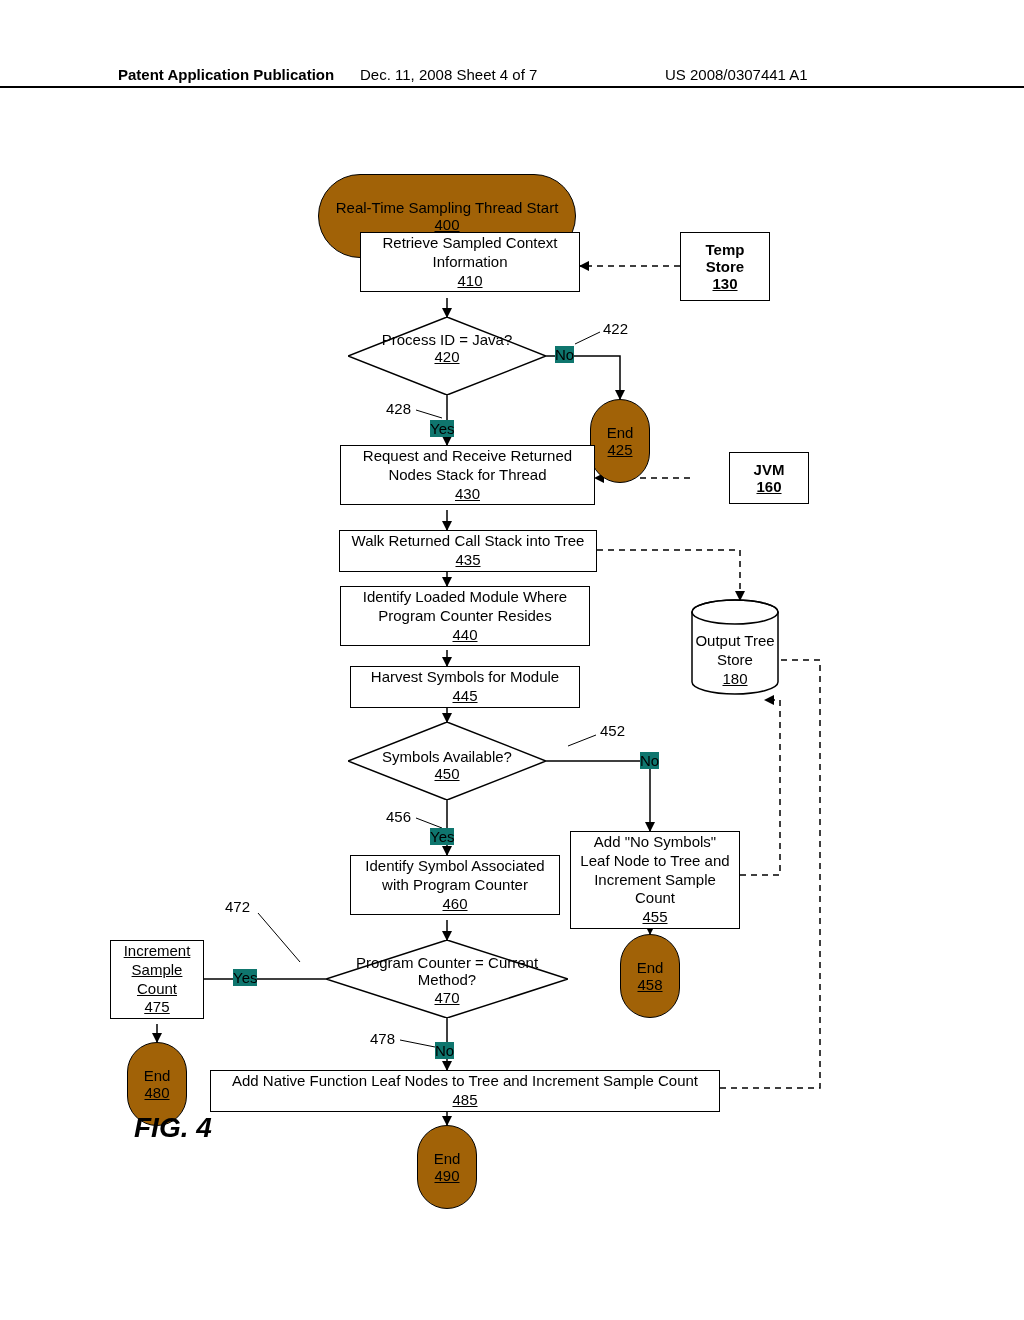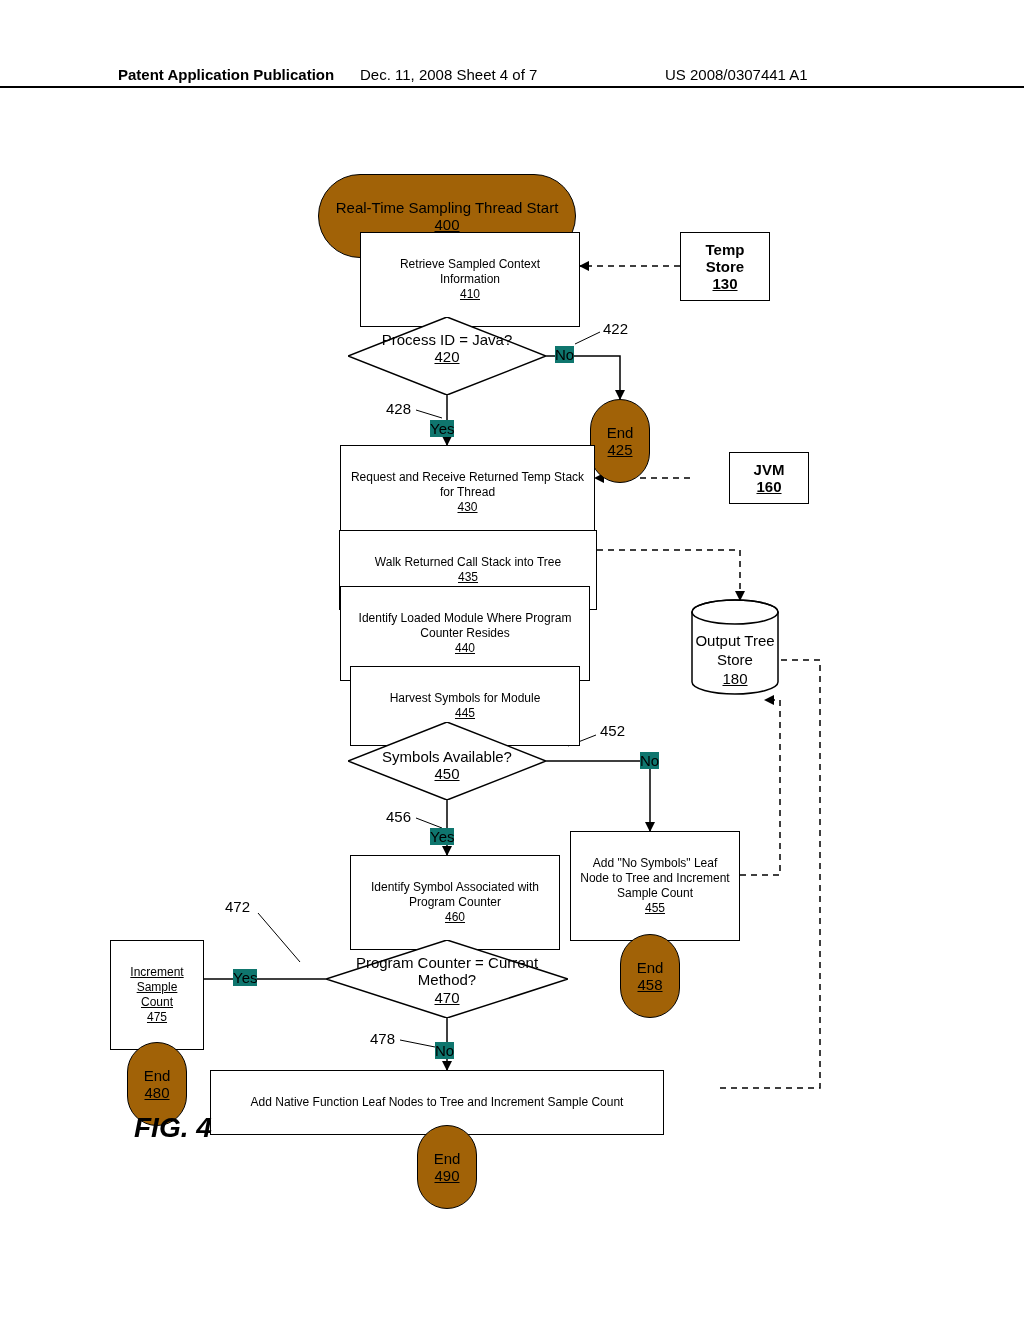--- a/index.html
+++ b/index.html
@@ -37,22 +37,22 @@
     border-radius: 999px;
     text-align: center;
     font-size: 15px;
     padding: 24px 14px;
     background: #a16207;
   }
   .proc {
     position: absolute;
     border: 1.5px solid #000;
     text-align: center;
-    font-size: 12px;
-    padding: 24px 8px;
+    font-size: 15px;
+    padding: 1px 8px;
     background: #fff;
     line-height: 1.25;
   }
   .store {
     position: absolute;
     border: 1.5px solid #000;
     text-align: center;
     font-size: 15px;
     padding: 8px 10px;
     background: #fff;
@@ -190,21 +190,21 @@
 <div class="ref-num" style="left:603px; top:320px;">422</div>
 <div class="edge-label" style="left:430px; top:420px;">Yes</div>
 <div class="ref-num" style="left:386px; top:400px;">428</div>
 
 <div class="term" style="left:590px; top:399px; width:60px;">
   <span>End</span>
   <span class="ref">425</span>
 </div>
 
 <div class="proc" style="left:340px; top:445px; width:255px;">
-  <span>Request and Receive Returned Temp Stack for Thread</span>
+  <span>Request and Receive Returned Nodes Stack for Thread</span>
   <span class="ref">430</span>
 </div>
 
 <div class="store" style="left:690px; top:452px; width:80px; font-weight:bold;margin-left:39px;">
   <span>JVM</span>
   <span class="ref" style="font-weight:bold;">160</span>
 </div>
 
 <div class="proc" style="left:339px; top:530px; width:258px;">
   <span>Walk Returned Call Stack into Tree</span>
@@ -279,22 +279,23 @@
 <div class="proc" style="left:110px; top:940px; width:94px;text-decoration:underline;">
   <span>Increment Sample Count</span>
   <span class="ref">475</span>
 </div>
 
 <div class="term" style="left:127px; top:1042px; width:60px;">
   <span>End</span>
   <span class="ref">480</span>
 </div>
 
-<div class="proc" style="left:210px; top:1070px; width:454px;">
+<div class="proc" style="left:210px; top:1070px; width:510px;">
   <span>Add Native Function Leaf Nodes to Tree and Increment Sample Count</span>
+  <span class="ref">485</span>
 </div>
 
 <div class="term" style="left:417px; top:1125px; width:60px;">
   <span>End</span>
   <span class="ref">490</span>
 </div>
 
 <div class="fig-label" style="left:134px; top:1112px;">FIG. 4</div>
 
 </body></html>

